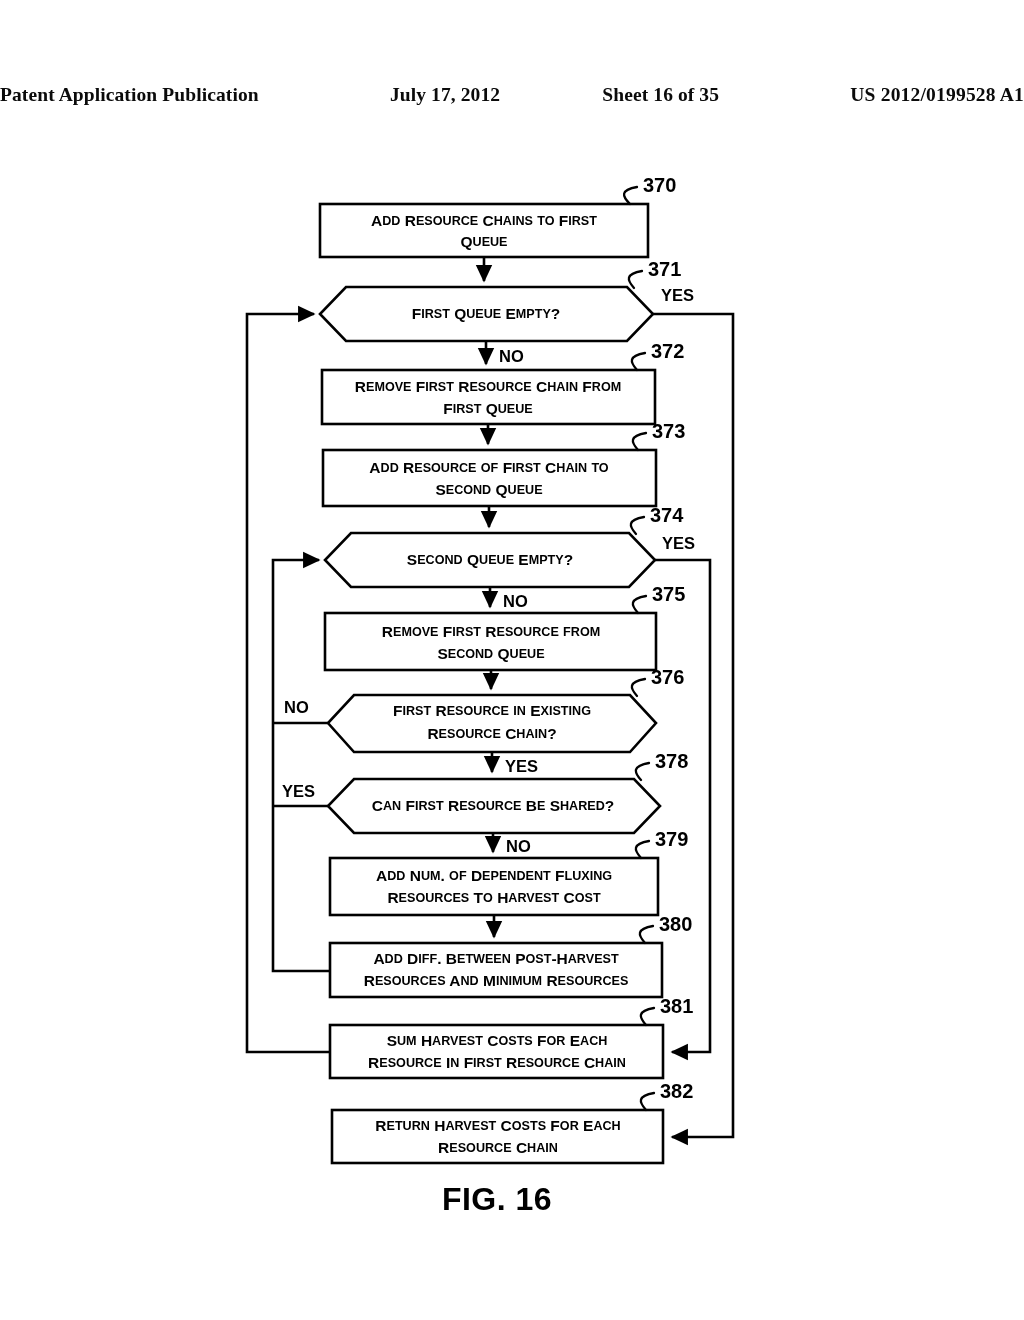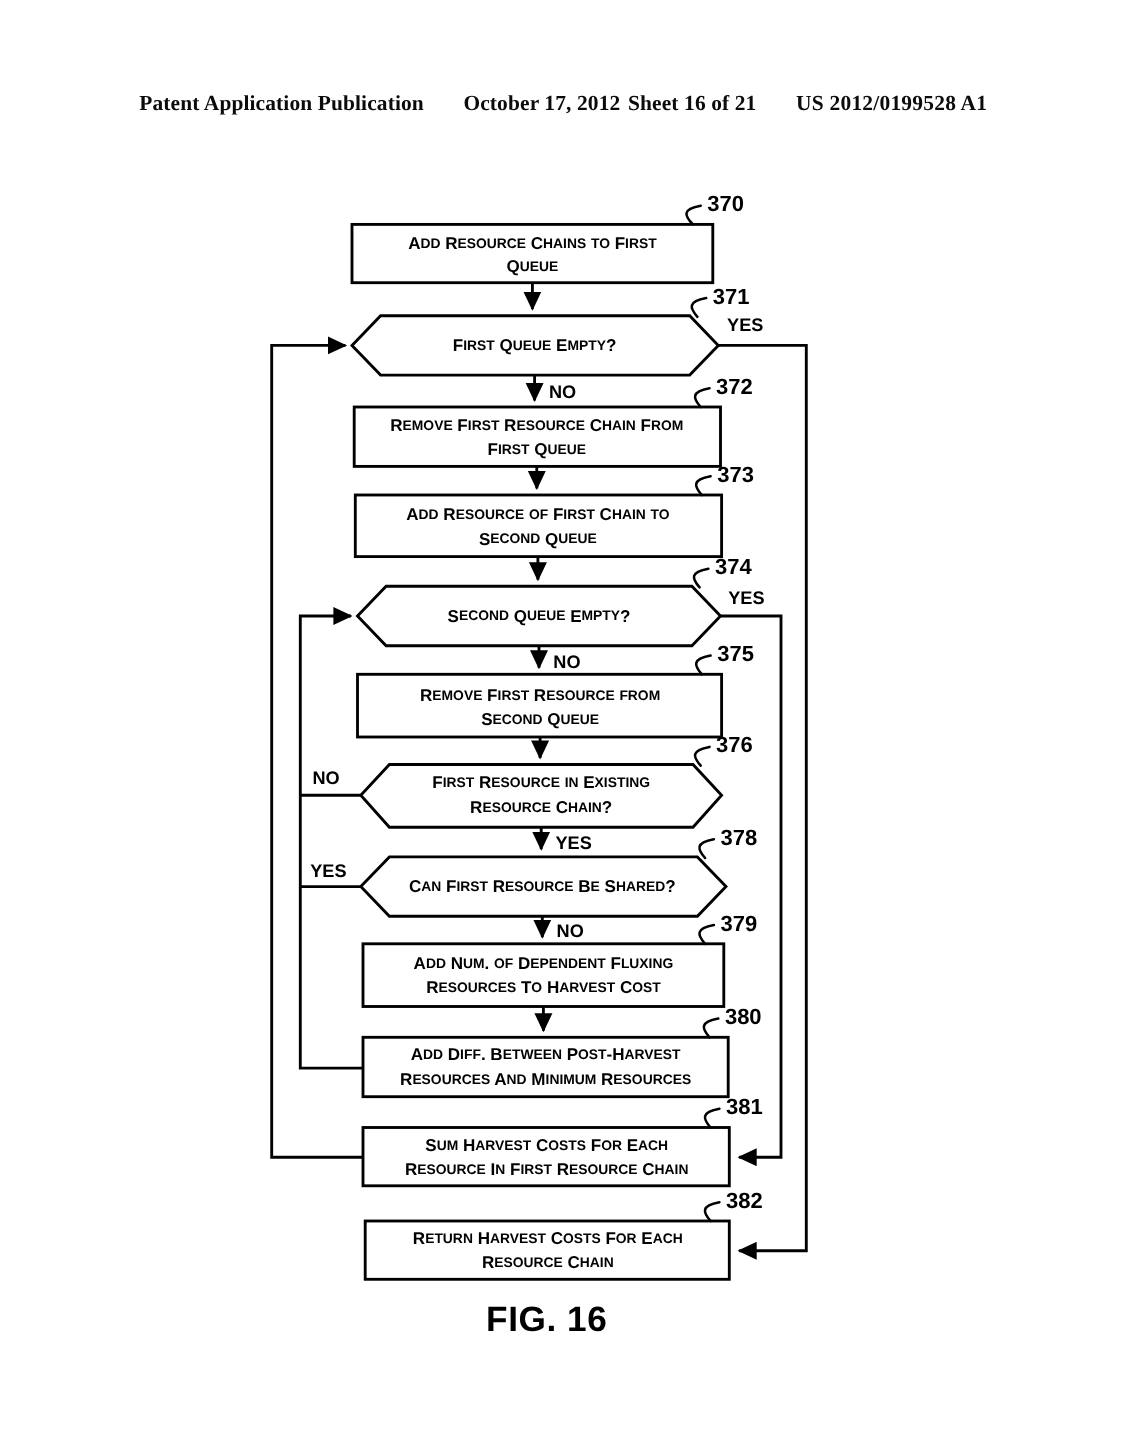--- a/index.html
+++ b/index.html
@@ -18,21 +18,21 @@
     position: absolute;
     inset: 0;
     background: #ffffff;
   }
   .pub-header {
     position: absolute;
     top: 84px;
     left: 0;
     width: 1024px;
     display: flex;
-    justify-content: center;
+    justify-content: space-between;
     align-items: baseline;
     font-family: "Liberation Serif", serif;
     font-weight: bold;
     font-size: 19.5px;
     color: #0b0b0b;
     letter-spacing: 0.1px;
     white-space: pre;
   }
   .pub-header .seg-title { margin-right: 36px; }
   .pub-header .seg-date { margin-right: 7px; }
@@ -93,22 +93,22 @@
   }
   .arrowhead { fill: #000000; }
 </style>
 </head>
 <body>
 
 <div class="page">
 
   <div class="pub-header">
     <span class="seg-title">Patent Application Publication</span>
-    <span class="seg-date">October 17, 2012</span>
-    <span class="seg-sheet">Sheet 16 of 21</span>
+    <span class="seg-date">July 17, 2012</span>
+    <span class="seg-sheet">Sheet 16 of 35</span>
     <span class="seg-num">US 2012/0199528 A1</span>
   </div>
 
   <svg id="flow" width="1024" height="1320" viewBox="0 0 1024 1320">
 
     <defs>
       <marker id="ah" viewBox="0 0 12 12" refX="10.5" refY="6" markerWidth="7" markerHeight="7" orient="auto-start-reverse">
         <path d="M0,0.6 L11.5,6 L0,11.4 Z" class="arrowhead"></path>
       </marker>
     </defs>

